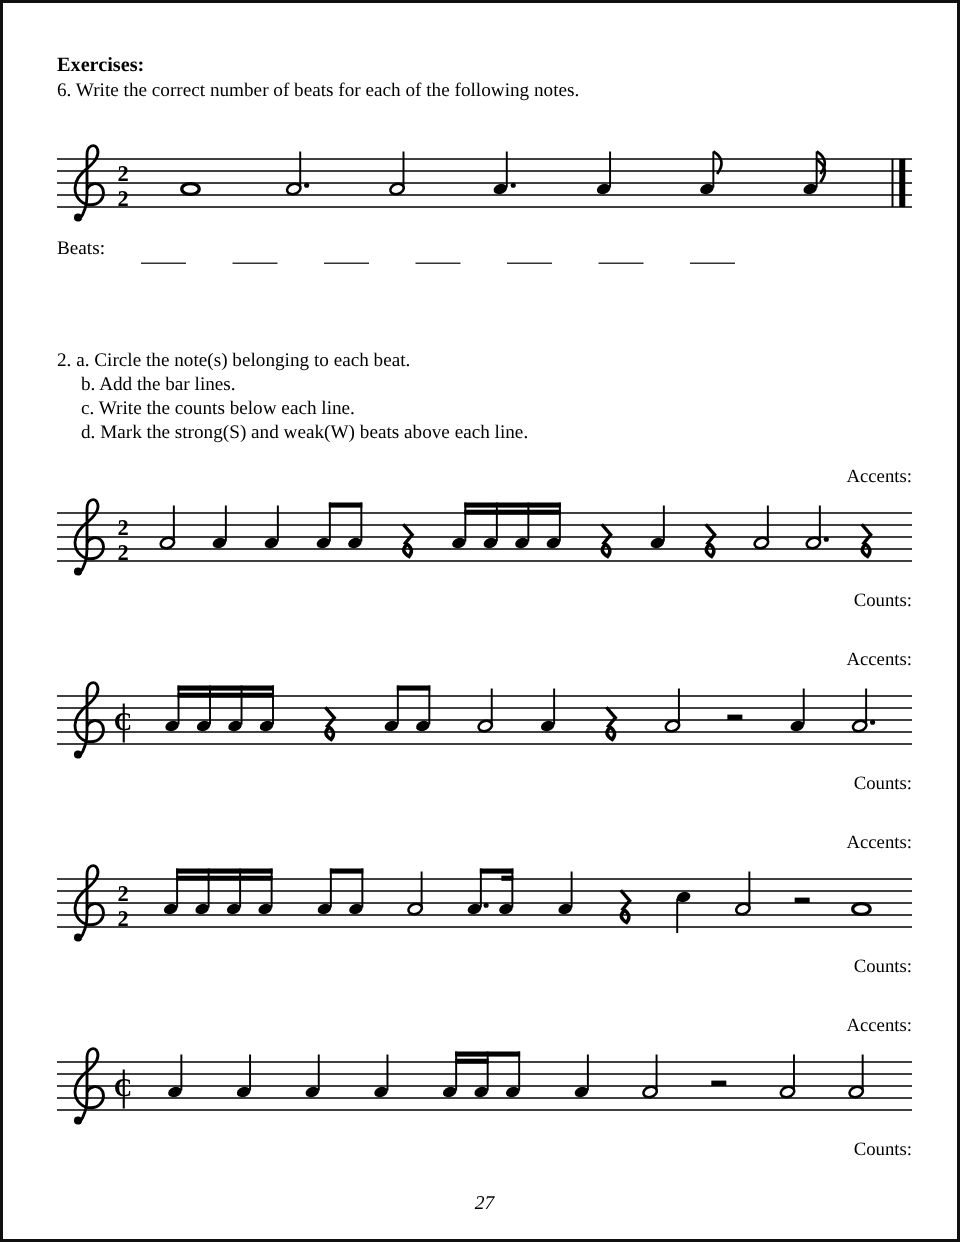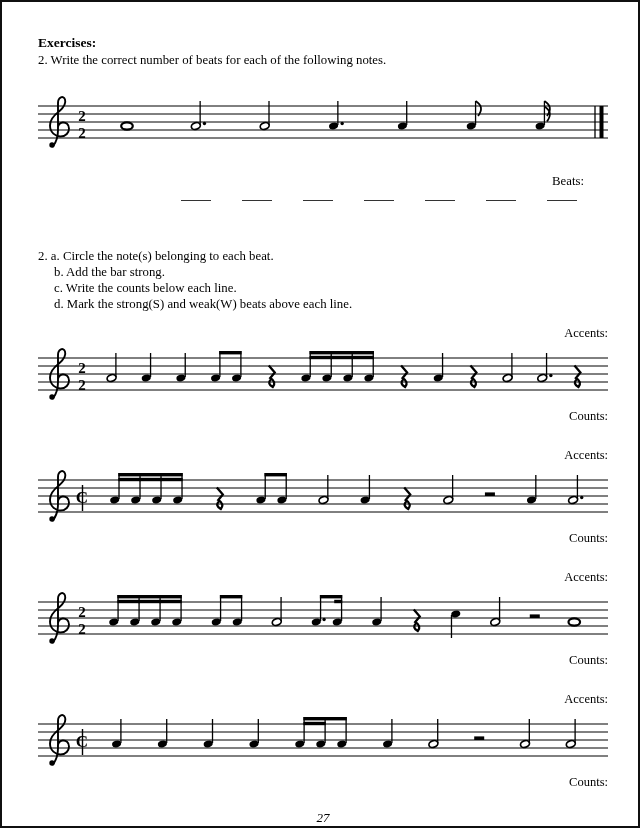--- a/index.html
+++ b/index.html
@@ -7,39 +7,39 @@
     width:640px;height:828px;box-sizing:border-box;
     background:#ffffff;border:2px solid #101010;
     font-family:"Liberation Serif",serif;color:#000;
     overflow:hidden;
   }
   .page{padding:32px 30px 0 36px;}
   .heading{font-weight:bold;font-size:13.5px;line-height:17px;}
   .instr{font-size:12.8px;line-height:16px;margin-top:1px;}
   svg.staff{display:block;width:570px;height:62px;}
   .staff-ex1{margin-top:24px;}
-  .beats-row{margin-top:20px;font-size:12.8px;display:flex;align-items:flex-end;height:18px;flex-direction:column;}
+  .beats-row{margin-top:4px;font-size:12.8px;display:flex;height:18px;}
   .beats-label{margin-right:24px;}
   .blanks{display:flex;align-items:flex-end;}
   .blank{display:inline-block;width:30px;height:11px;border-bottom:1.6px solid #333;margin-right:31px;}
   .ex2{margin-top:56px;font-size:12.8px;line-height:16px;}
   .ex2 .ind{padding-left:16px;}
   .group{margin-top:14px;}
   .group + .group{margin-top:24px;}
   .small-label{font-size:12.5px;line-height:15px;text-align:right;}
   .group svg.staff{margin-top:3px;margin-bottom:3px;}
   .pagenum{text-align:center;font-size:13px;margin-top:20px;font-style:italic;}
 </style>
 </head>
 <body>
 
 <div class="page">
 
   <div class="heading">Exercises:</div>
-  <div class="instr">2. Write the correct number of beats for each of the following notes.</div>
+  <div class="instr">6. Write the correct number of beats for each of the following notes.</div>
 
   <svg class="staff staff-ex1" viewBox="0 0 570 62">
       <line x1="0" y1="14" x2="570" y2="14" stroke="#000000" stroke-width="1"></line>
       <line x1="0" y1="22" x2="570" y2="22" stroke="#000000" stroke-width="1"></line>
       <line x1="0" y1="30" x2="570" y2="30" stroke="#000000" stroke-width="1"></line>
       <line x1="0" y1="38" x2="570" y2="38" stroke="#000000" stroke-width="1"></line>
       <line x1="0" y1="46" x2="570" y2="46" stroke="#000000" stroke-width="1"></line>
       <path d="M 15,54.5 C 19,49 20,44 20,38 L 20,11 C 20,5 25.5,3 27,7.5 C 28.5,12 24.5,16.5 21,19.5 C 15,24 12,28 12,33.5 C 12,40.5 17.5,44.5 22.5,44.5 C 28,44.5 31,40.5 31,36.5 C 31,32.5 28,30 24.5,30.5 C 21.5,31 19.5,33.5 20,36.5" fill="none" stroke="#000000" stroke-width="1.9" stroke-linecap="round"></path>
       <circle cx="14" cy="53" r="2.7" fill="#000000"></circle>
       <text x="44" y="28.5" font-size="15" font-family="Liberation Serif, serif" font-weight="bold" text-anchor="middle" fill="#000000">2</text>
@@ -74,21 +74,21 @@
         <span class="blank"></span>
         <span class="blank"></span>
         <span class="blank"></span>
         <span class="blank"></span>
         <span class="blank"></span>
       </span>
   </div>
 
   <div class="ex2">
     <div>2. a. Circle the note(s) belonging to each beat.</div>
-    <div class="ind">b. Add the bar strong.</div>
+    <div class="ind">b. Add the bar lines.</div>
     <div class="ind">c. Write the counts below each line.</div>
     <div class="ind">d. Mark the strong(S) and weak(W) beats above each line.</div>
   </div>
 
   <div class="group">
     <div class="small-label">Accents:</div>
     <svg class="staff" viewBox="0 0 570 62">
         <line x1="0" y1="14" x2="570" y2="14" stroke="#000000" stroke-width="1"></line>
         <line x1="0" y1="22" x2="570" y2="22" stroke="#000000" stroke-width="1"></line>
         <line x1="0" y1="30" x2="570" y2="30" stroke="#000000" stroke-width="1"></line>

